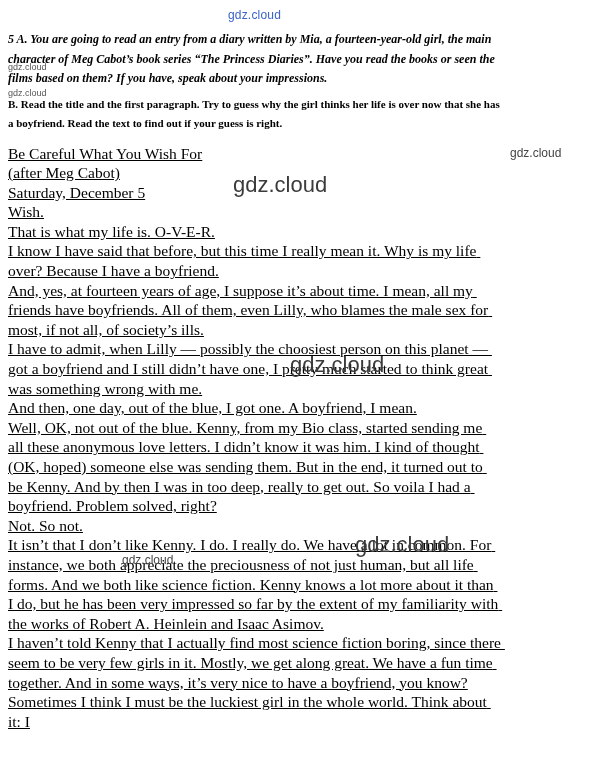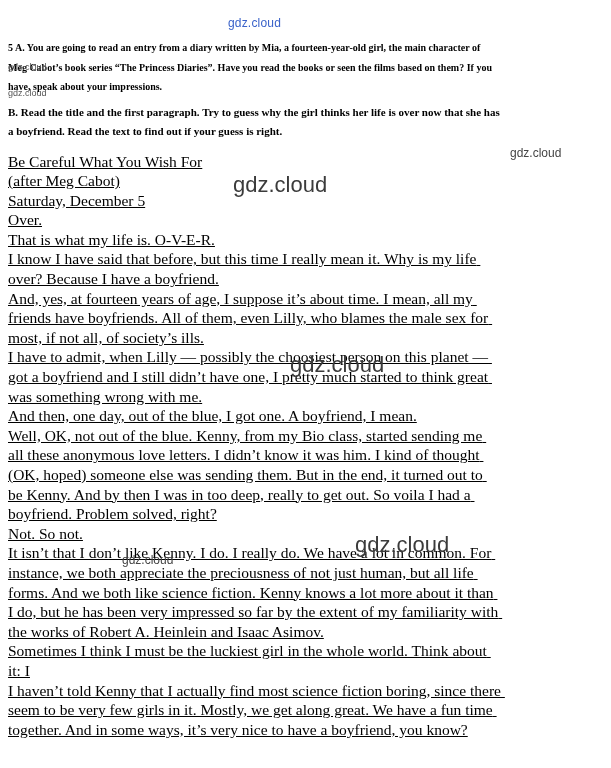--- a/index.html
+++ b/index.html
@@ -13,37 +13,38 @@
     font-family: "Liberation Serif", serif;
     color: #000000;
     position: relative;
     overflow: hidden;
   }
   .page {
     position: relative;
     width: 509px;
     height: 768px;
     box-sizing: border-box;
-    padding: 16px 8px 0 8px;
+    padding: 8px 8px 0 8px;
   }
   .top-watermark {
     text-align: center;
     color: #3a62c9;
     font-family: "Liberation Sans", sans-serif;
     font-size: 12px;
     letter-spacing: 0.2px;
     margin: 0 0 8px 0;
     line-height: 14px;
   }
   .task {
     font-weight: bold;
-    font-size: 10px;
+    font-size: 12px;
     line-height: 19.5px;
     margin: 0 0 2px 0;
     text-align: left;
+    font-style: italic;
   }
   .task-b {
     font-weight: bold;
     font-size: 11px;
     line-height: 19.5px;
     margin: 6px 0 10px 0;
   }
   .text-line {
     font-size: 15.5px;
     line-height: 19.6px;
@@ -89,31 +90,31 @@
 
   <div class="top-watermark">gdz.cloud</div>
 
   <p class="task">5 A. You are going to read an entry from a diary written by Mia, a fourteen-year-old girl, the main character of Meg Cabot’s book series “The Princess Diaries”. Have you read the books or seen the films based on them? If you have, speak about your impressions.</p>
   <p class="task-b">B. Read the title and the first paragraph. Try to guess why the girl thinks her life is over now that she has a boyfriend. Read the text to find out if your guess is right.</p>
 
   <div class="body-block">
     <p class="text-line">Be Careful What You Wish For</p>
     <p class="text-line">(after Meg Cabot)</p>
     <p class="text-line">Saturday, December 5</p>
-    <p class="text-line">Over.</p>
+    <p class="text-line">Wish.</p>
     <p class="text-line">That is what my life is. O-V-E-R.</p>
     <p class="text-line">I know I have said that before, but this time I really mean it. Why is my life over? Because I have a boyfriend.</p>
     <p class="text-line">And, yes, at fourteen years of age, I suppose it’s about time. I mean, all my friends have boyfriends. All of them, even Lilly, who blames the male sex for most, if not all, of society’s ills.</p>
     <p class="text-line">I have to admit, when Lilly — possibly the choosiest person on this planet — got a boyfriend and I still didn’t have one, I pretty much started to think great was something wrong with me.</p>
     <p class="text-line">And then, one day, out of the blue, I got one. A boyfriend, I mean.</p>
     <p class="text-line">Well, OK, not out of the blue. Kenny, from my Bio class, started sending me all these anonymous love letters. I didn’t know it was him. I kind of thought (OK, hoped) someone else was sending them. But in the end, it turned out to be Kenny. And by then I was in too deep, really to get out. So voila I had a boyfriend. Problem solved, right?</p>
     <p class="text-line">Not. So not.</p>
     <p class="text-line">It isn’t that I don’t like Kenny. I do. I really do. We have a lot in common. For instance, we both appreciate the preciousness of not just human, but all life forms. And we both like science fiction. Kenny knows a lot more about it than I do, but he has been very impressed so far by the extent of my familiarity with the works of Robert A. Heinlein and Isaac Asimov.</p>
+    <p class="text-line">I haven’t told Kenny that I actually find most science fiction boring, since there seem to be very few girls in it. Mostly, we get along great. We have a fun time together. And in some ways, it’s very nice to have a boyfriend, you know?</p>
     <p class="text-line">Sometimes I think I must be the luckiest girl in the whole world. Think about it: I</p>
-    <p class="text-line">I haven’t told Kenny that I actually find most science fiction boring, since there seem to be very few girls in it. Mostly, we get along great. We have a fun time together. And in some ways, it’s very nice to have a boyfriend, you know?</p>
   </div>
 
   <span class="wm wm-small wm-1">gdz.cloud</span>
   <span class="wm wm-small wm-2">gdz.cloud</span>
   <span class="wm wm-med wm-3">gdz.cloud</span>
   <span class="wm wm-big wm-4">gdz.cloud</span>
   <span class="wm wm-big wm-5">gdz.cloud</span>
   <span class="wm wm-big wm-6">gdz.cloud</span>
   <span class="wm wm-med wm-7">gdz.cloud</span>
 

